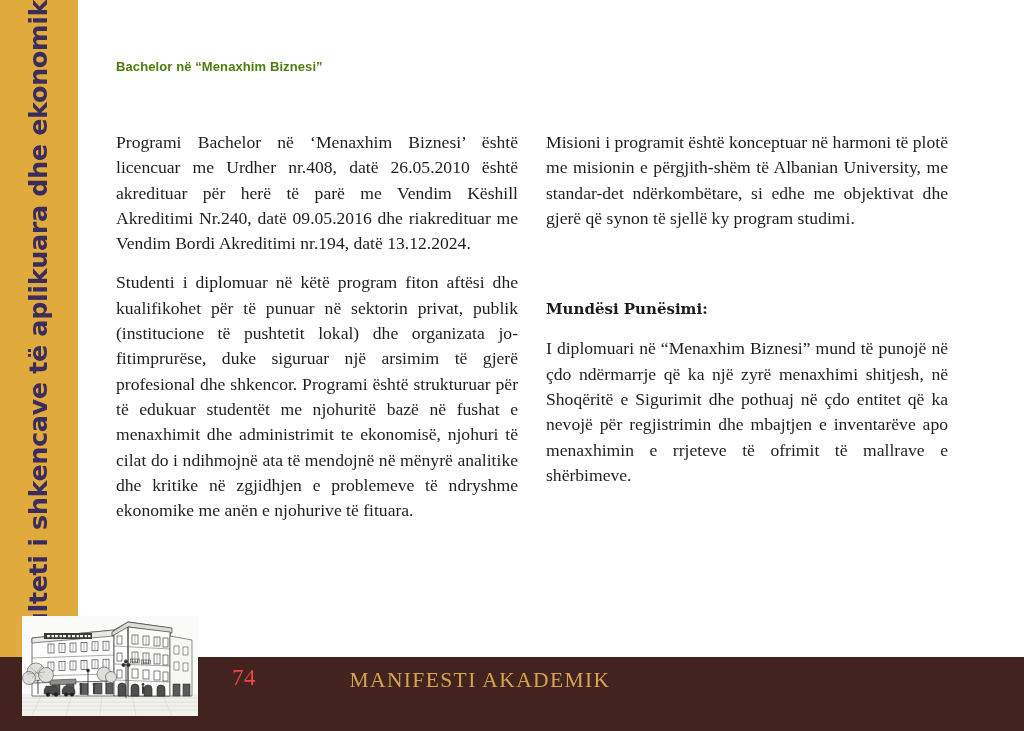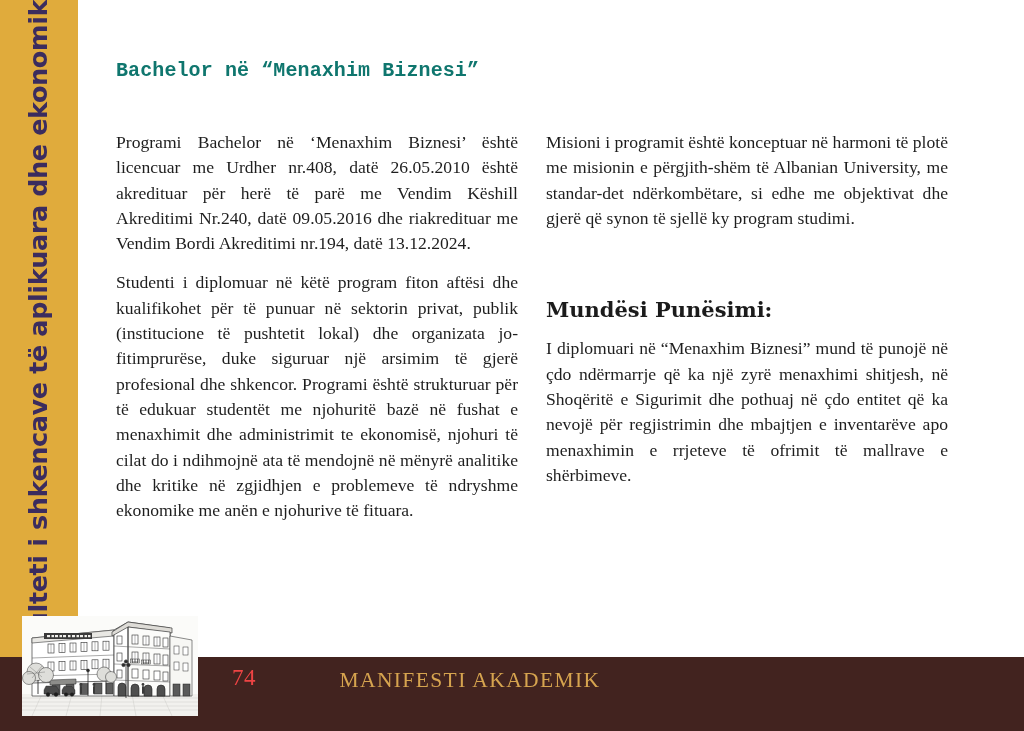--- a/index.html
+++ b/index.html
@@ -55,21 +55,21 @@
     position: absolute;
     left: 232px;
     top: 665px;
     font-family: "Liberation Serif", serif;
     font-size: 23px;
     color: #ef4444;
     letter-spacing: 0.5px;
   }
   .footer-title {
     position: absolute;
-    left: 0;
+    left: 10px;
     top: 668px;
     width: 940px;
     text-align: center;
     font-family: "Liberation Serif", serif;
     font-size: 21.5px;
     letter-spacing: 1.4px;
     color: #d6a44f;
   }
 
   
@@ -80,25 +80,25 @@
     width: 176px;
     height: 100px;
   }
   .building-art svg { display: block; }
 
   
   .heading {
     position: absolute;
     left: 116px;
     top: 59px;
-    font-family: Liberation Mono, monospace;
+    font-family: Liberation Sans, sans-serif;
     font-weight: bold;
-    font-size: 20px;
+    font-size: 13px;
     letter-spacing: 0.1px;
-    color: #0f766e;
+    color: #4d7c0f;
   }
 
   .col {
     position: absolute;
     top: 126px;
     width: 402px;
     font-family: "Liberation Serif", serif;
     font-size: 17.6px;
     line-height: 25.3px;
     color: #1e1e1e;
@@ -111,21 +111,21 @@
   .col p {
     margin: 4px 0 0 0;
     text-align: justify;
   }
   .col p + p { margin-top: 14px; }
   .col p:last-child { text-align: justify; }
 
   .subheading {
     font-family: "DejaVu Serif", "Liberation Serif", serif;
     font-weight: bold;
-    font-size: 21px;
+    font-size: 15px;
     color: #1b1b1b;
     text-align: left !important;
   }
   .spacer-block { height: 62px; }
 </style>
 </head>
 <body>
 
 <div class="page">
 

